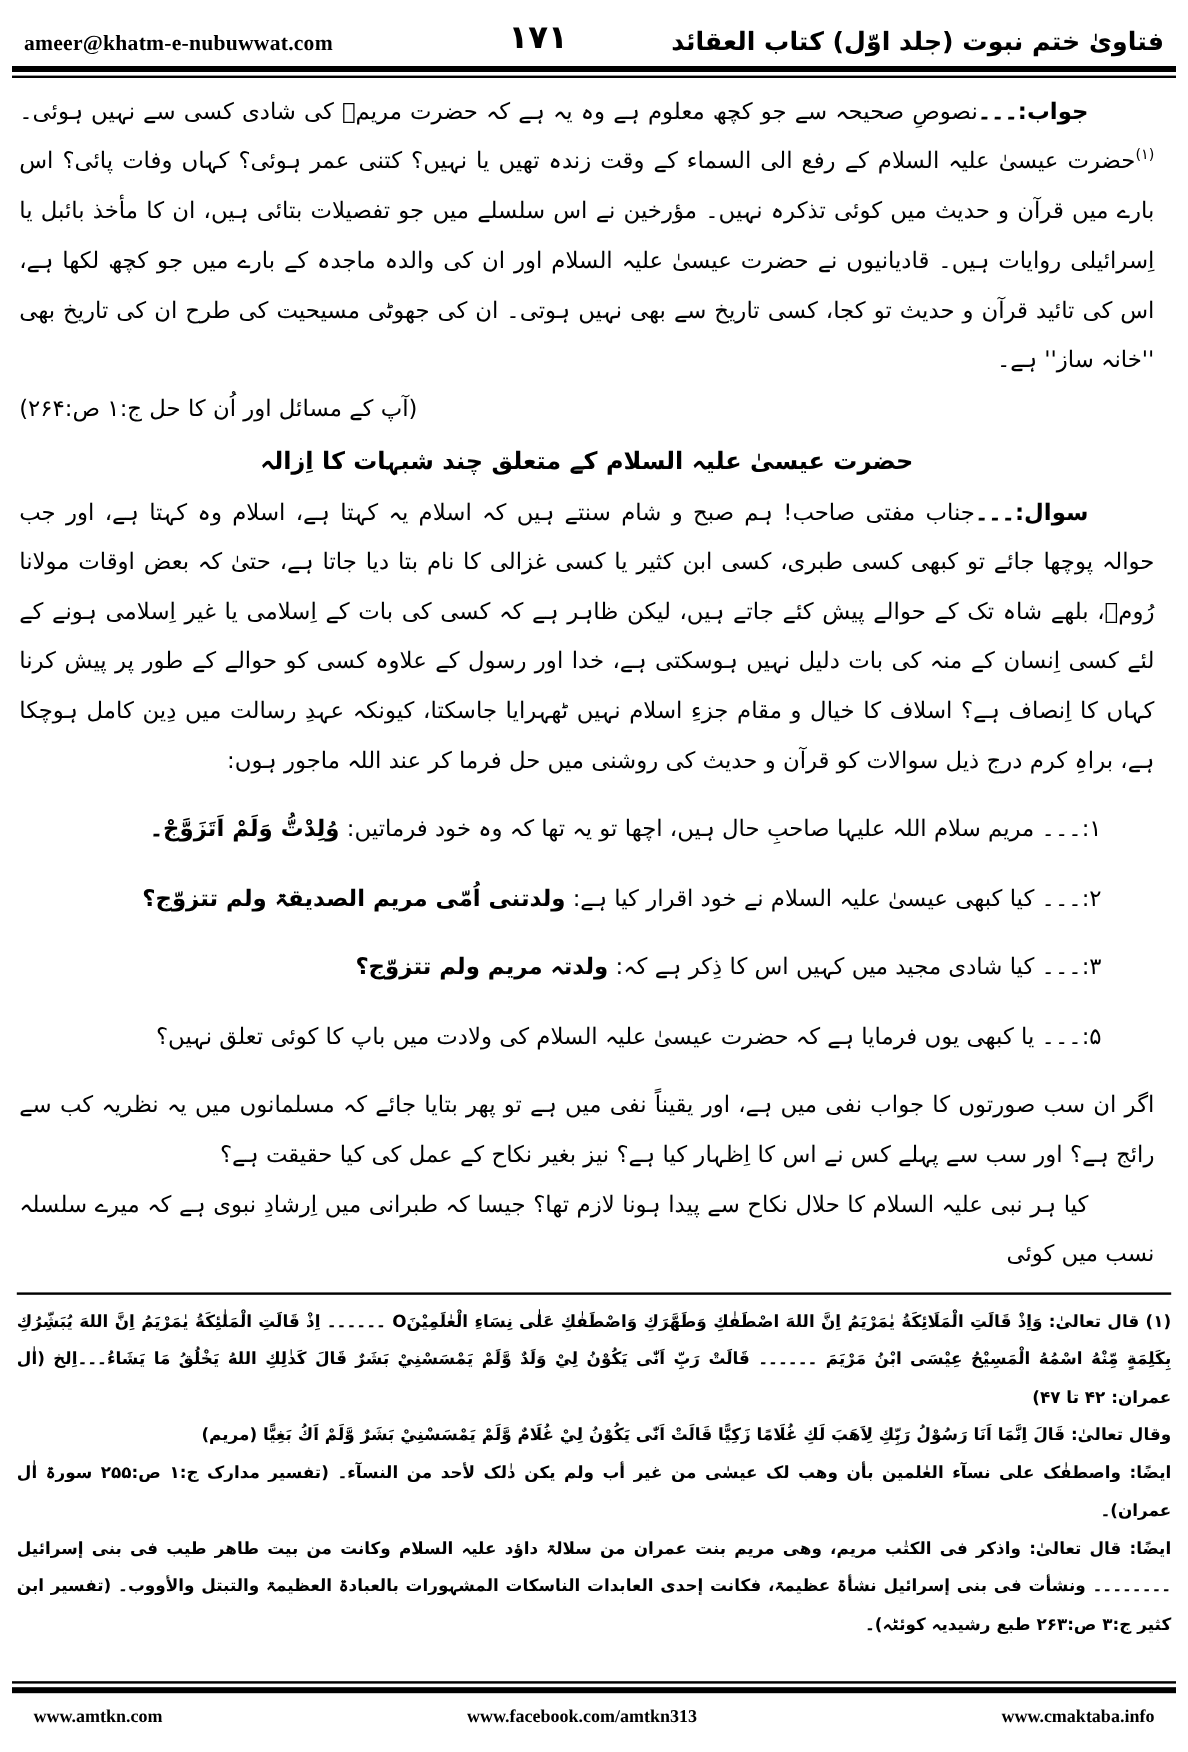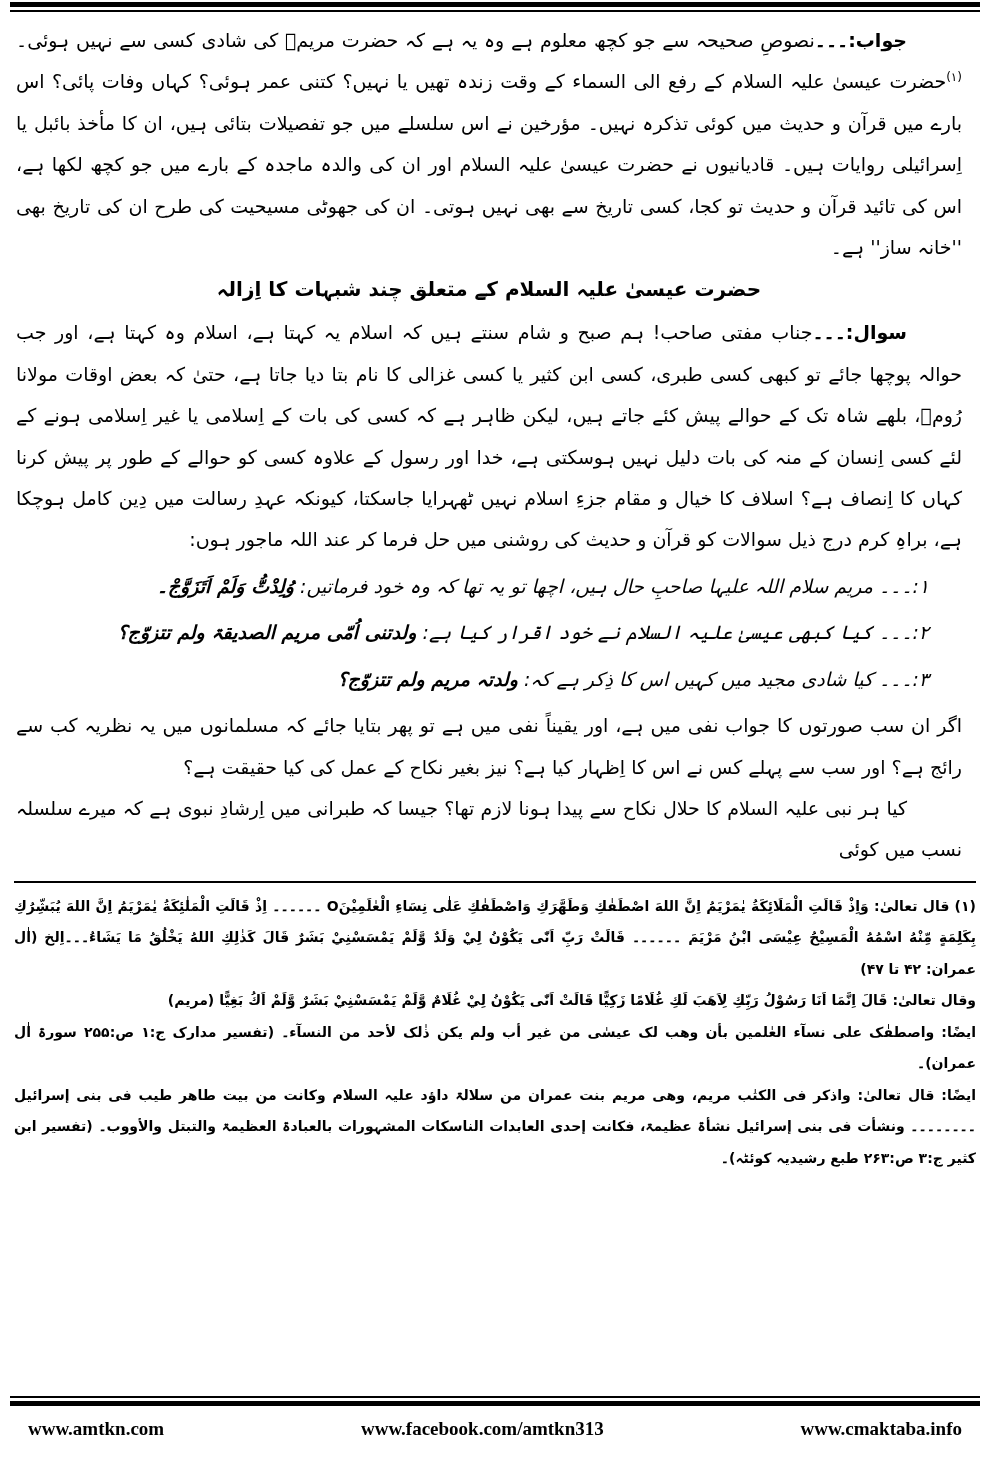--- a/index.html
+++ b/index.html
@@ -22,56 +22,63 @@
   
   .body{direction:rtl;padding:8px 28px 0 16px;font-size:19px;line-height:2.18;
     text-align:justify;}
   .para{margin:0;}
   .indent{text-indent:55px;}
   .lead{font-weight:bold;}
   .fn-marker{font-size:12px;}
   .ref-line{text-align:left;direction:rtl;margin:0 0 2px 0;}
   .section-heading{text-align:center;font-weight:bold;font-size:20px;
     line-height:1.7;margin:4px 0 6px 0;text-indent:0;}
-  .item{margin:5px;text-indent:28px;font-style:italic;}
+  .item{margin:16px;text-indent:28px;}
   .arabic-bold{font-weight:bold;}
   
   .footnotes{direction:rtl;margin:10px 14px 0 14px;border-top:2px solid #000;
     padding-top:8px;font-size:14px;font-weight:bold;line-height:2.25;
     text-align:justify;}
   .footnote{margin:0;}
   
   .footer{position:absolute;left:0;right:0;bottom:0;background:#fff;}
   .footer .double-rule .thin{height:2px;background:#000;}
   .footer-links{display:flex;justify-content:space-between;align-items:flex-start;
     padding:12px 28px 20px 28px;font-family:"Liberation Serif",serif;
-    font-weight:bold;font-size:19px;direction:ltr;}
+    font-weight:bold;font-size:15px;direction:ltr;}
 </style>
 </head>
 <body>
 
 <div class="page">
 
+  <div class="header">
+    <div class="header-email">ameer@khatm-e-nubuwwat.com</div>
+    <div class="page-num">۱۷۱</div>
+    <div class="book-title">فتاویٰ ختم نبوت (جلد اوّل) کتاب العقائد</div>
+  </div>
   <div class="double-rule">
     <div class="thick"></div>
     <div class="gap"></div>
     <div class="thin"></div>
   </div>
 
   <div class="body">
 
     <p class="para indent"><span class="lead">جواب:۔۔۔</span><span>نصوصِ صحیحہ سے جو کچھ معلوم ہے وہ یہ ہے کہ حضرت مریمؑ کی شادی کسی سے نہیں ہوئی۔</span><sup class="fn-marker">(۱)</sup><span>حضرت عیسیٰ علیہ السلام کے رفع الی السماء کے وقت زندہ تھیں یا نہیں؟ کتنی عمر ہوئی؟ کہاں وفات پائی؟ اس بارے میں قرآن و حدیث میں کوئی تذکرہ نہیں۔ مؤرخین نے اس سلسلے میں جو تفصیلات بتائی ہیں، ان کا مأخذ بائبل یا اِسرائیلی روایات ہیں۔ قادیانیوں نے حضرت عیسیٰ علیہ السلام اور ان کی والدہ ماجدہ کے بارے میں جو کچھ لکھا ہے، اس کی تائید قرآن و حدیث تو کجا، کسی تاریخ سے بھی نہیں ہوتی۔ ان کی جھوٹی مسیحیت کی طرح ان کی تاریخ بھی ''خانہ ساز'' ہے۔</span></p>
+    <div class="ref-line">(آپ کے مسائل اور اُن کا حل ج:۱ ص:۲۶۴)</div>
 
     <div class="section-heading">حضرت عیسیٰ علیہ السلام کے متعلق چند شبہات کا اِزالہ</div>
 
     <p class="para indent"><span class="lead">سوال:۔۔۔</span><span>جناب مفتی صاحب! ہم صبح و شام سنتے ہیں کہ اسلام یہ کہتا ہے، اسلام وہ کہتا ہے، اور جب حوالہ پوچھا جائے تو کبھی کسی طبری، کسی ابن کثیر یا کسی غزالی کا نام بتا دیا جاتا ہے، حتیٰ کہ بعض اوقات مولانا رُومؒ، بلھے شاہ تک کے حوالے پیش کئے جاتے ہیں، لیکن ظاہر ہے کہ کسی کی بات کے اِسلامی یا غیر اِسلامی ہونے کے لئے کسی اِنسان کے منہ کی بات دلیل نہیں ہوسکتی ہے، خدا اور رسول کے علاوہ کسی کو حوالے کے طور پر پیش کرنا کہاں کا اِنصاف ہے؟ اسلاف کا خیال و مقام جزءِ اسلام نہیں ٹھہرایا جاسکتا، کیونکہ عہدِ رسالت میں دِین کامل ہوچکا ہے، براہِ کرم درج ذیل سوالات کو قرآن و حدیث کی روشنی میں حل فرما کر عند اللہ ماجور ہوں:</span></p>
 
     <div class="item"><span>۱:۔۔۔ مریم سلام اللہ علیہا صاحبِ حال ہیں، اچھا تو یہ تھا کہ وہ خود فرماتیں:</span> <span class="arabic-bold">وُلِدْتُّ وَلَمْ اَتَزَوَّجْ۔</span></div>
     <div class="item"><span>۲:۔۔۔ کیا کبھی عیسیٰ علیہ السلام نے خود اقرار کیا ہے:</span> <span class="arabic-bold">ولدتنی اُمّی مریم الصدیقۃ ولم تتزوّج؟</span></div>
     <div class="item"><span>۳:۔۔۔ کیا شادی مجید میں کہیں اس کا ذِکر ہے کہ:</span> <span class="arabic-bold">ولدتہ مریم ولم تتزوّج؟</span></div>
+    <div class="item"><span>۵:۔۔۔ یا کبھی یوں فرمایا ہے کہ حضرت عیسیٰ علیہ السلام کی ولادت میں باپ کا کوئی تعلق نہیں؟</span></div>
 
     <p class="para">اگر ان سب صورتوں کا جواب نفی میں ہے، اور یقیناً نفی میں ہے تو پھر بتایا جائے کہ مسلمانوں میں یہ نظریہ کب سے رائج ہے؟ اور سب سے پہلے کس نے اس کا اِظہار کیا ہے؟ نیز بغیر نکاح کے عمل کی کیا حقیقت ہے؟</p>
     <p class="para indent">کیا ہر نبی علیہ السلام کا حلال نکاح سے پیدا ہونا لازم تھا؟ جیسا کہ طبرانی میں اِرشادِ نبوی ہے کہ میرے سلسلہ نسب میں کوئی</p>
   </div>
 
   <div class="footnotes">
     <p class="footnote">(۱) قال تعالیٰ: وَاِذْ قَالَتِ الْمَلَائِكَةُ يٰمَرْيَمُ اِنَّ اللهَ اصْطَفٰكِ وَطَهَّرَكِ وَاصْطَفٰكِ عَلٰى نِسَاءِ الْعٰلَمِيْنَO ۔۔۔۔۔۔ اِذْ قَالَتِ الْمَلٰئِكَةُ يٰمَرْيَمُ اِنَّ اللهَ يُبَشِّرُكِ بِكَلِمَةٍ مِّنْهُ اسْمُهُ الْمَسِيْحُ عِيْسَى ابْنُ مَرْيَمَ ۔۔۔۔۔۔ قَالَتْ رَبِّ اَنّٰى يَكُوْنُ لِيْ وَلَدٌ وَّلَمْ يَمْسَسْنِيْ بَشَرٌ قَالَ كَذٰلِكِ اللهُ يَخْلُقُ مَا يَشَاءُ۔۔۔اِلخ (اٰل عمران: ۴۲ تا ۴۷)</p>
     <p class="footnote">وقال تعالیٰ: قَالَ اِنَّمَا اَنَا رَسُوْلُ رَبِّكِ لِاَهَبَ لَكِ غُلَامًا زَكِيًّا قَالَتْ اَنّٰى يَكُوْنُ لِيْ غُلَامٌ وَّلَمْ يَمْسَسْنِيْ بَشَرٌ وَّلَمْ اَكُ بَغِيًّا (مریم)</p>
     <p class="footnote">ایضًا: واصطفٰک علی نسآء العٰلمین بأن وھب لک عیسٰی من غیر أب ولم یکن ذٰلک لأحد من النسآء۔ (تفسیر مدارک ج:۱ ص:۲۵۵ سورۃ اٰل عمران)۔</p>
     <p class="footnote">ایضًا: قال تعالیٰ: واذکر فی الکتٰب مریم، وھی مریم بنت عمران من سلالۃ داؤد علیہ السلام وکانت من بیت طاھر طیب فی بنی إسرائیل ۔۔۔۔۔۔۔۔ ونشأت فی بنی إسرائیل نشأۃ عظیمۃ، فکانت إحدی العابدات الناسکات المشہورات بالعبادۃ العظیمۃ والتبتل والأووب۔ (تفسیر ابن کثیر ج:۳ ص:۲۶۳ طبع رشیدیہ کوئٹہ)۔</p>

